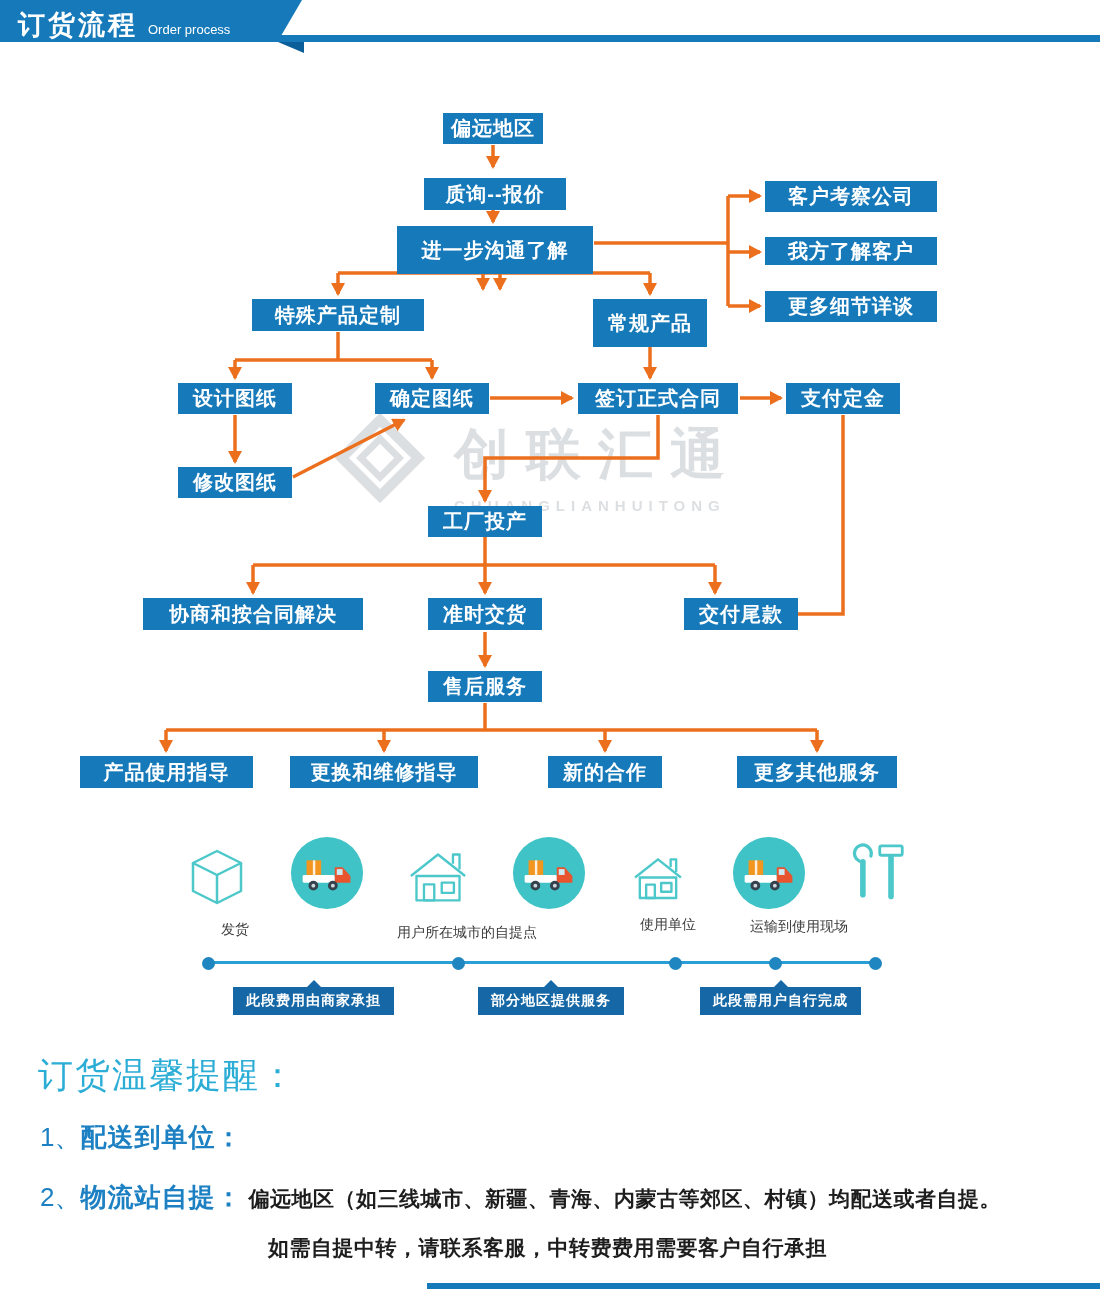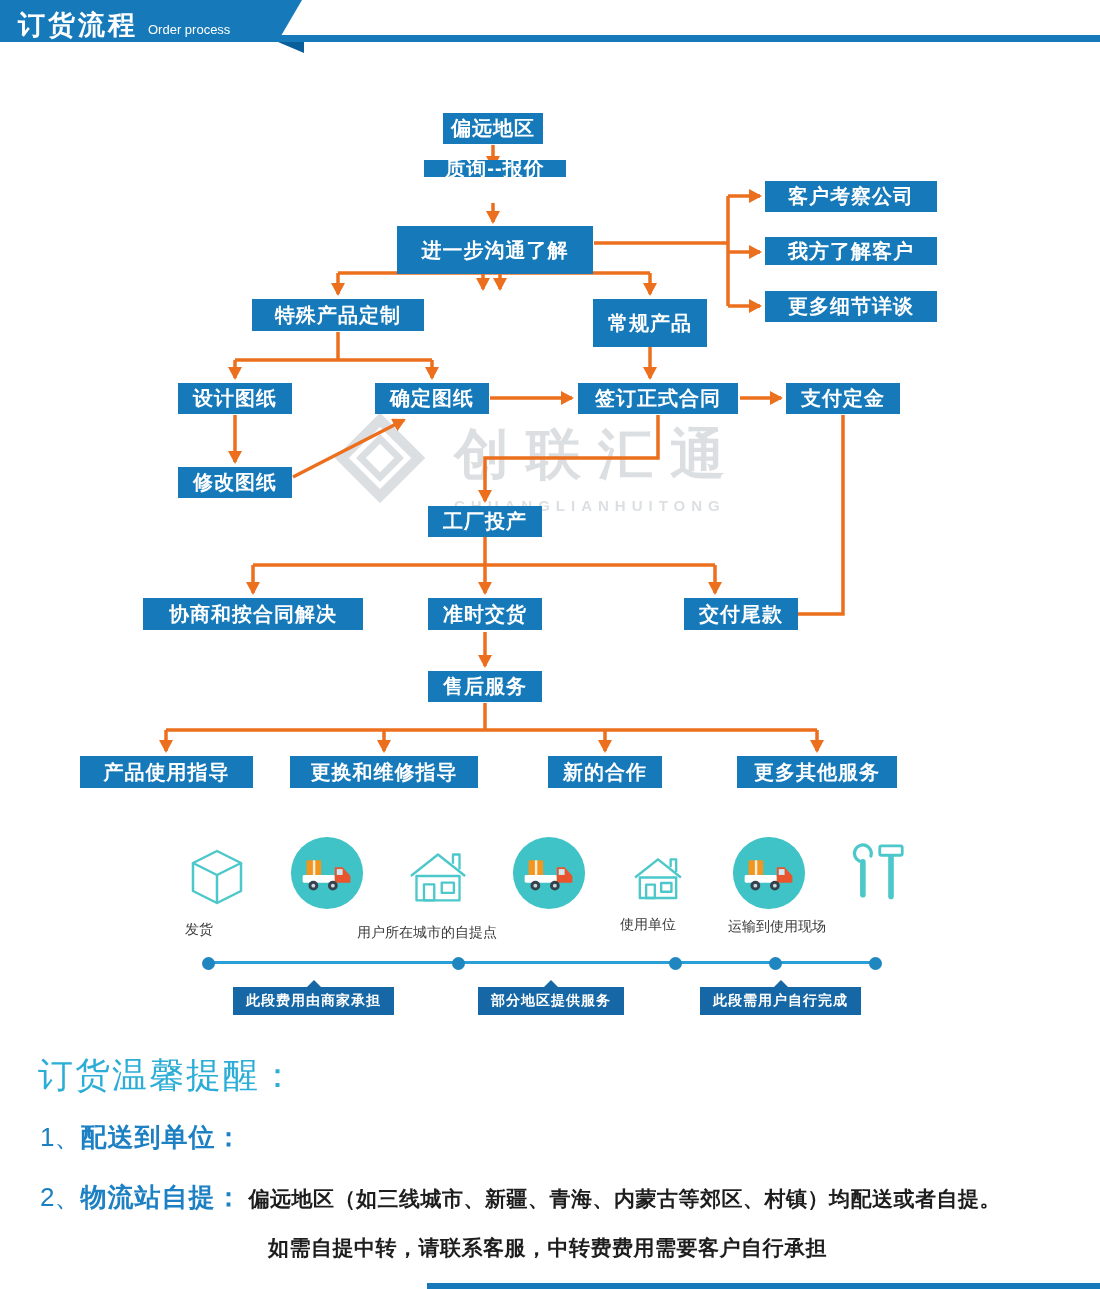--- a/index.html
+++ b/index.html
@@ -25,21 +25,21 @@
   .wm-cn { font-size:55px; font-weight:700; letter-spacing:17px; white-space:nowrap; }
   .wm-en { font-size:15px; font-weight:700; letter-spacing:6px; margin-top:5px; white-space:nowrap; }
 
   
   .arrows { position:absolute; left:0; top:0; pointer-events:none; }
   .node { position:absolute; background:var(--box-blue,#1679b9); color:#fff; display:flex; align-items:center;
     justify-content:center; font-size:20px; font-weight:600; letter-spacing:1px; white-space:nowrap; }
 
   
   .icon-wrap { position:absolute; }
-  .ic-label { position:absolute; font-size:14px; color:#3a3a3a; text-align:left; white-space:nowrap; }
+  .ic-label { position:absolute; font-size:14px; color:#3a3a3a; text-align:right; white-space:nowrap; }
   .tl-line { position:absolute; left:208px; top:961px; width:667px; height:3px; background:#2a9ed6; }
   .tl-dot { position:absolute; width:13px; height:13px; border-radius:50%; background:#1f86c0; }
   .callout { position:absolute; background:var(--callout-blue,#1567a5); color:#fff; font-size:14px; font-weight:600;
     padding:5px 13px; letter-spacing:1px; white-space:nowrap; }
   .callout::before { content:""; position:absolute; top:-7px; left:50%; margin-left:-7px;
     border-left:7px solid transparent; border-right:7px solid transparent;
     border-bottom:7px solid var(--callout-blue,#1567a5); }
 
   
   .notes-title { position:absolute; font-size:35px; font-weight:400; color:var(--title-cyan,#2badd6); letter-spacing:2px;text-align:right; }
@@ -112,21 +112,21 @@
       <path d="M485 703 L485 730"></path>
       <path d="M166 730 L817 730"></path>
       <path d="M166 730 L166 751" marker-end="url(#ah)"></path>
       <path d="M384 730 L384 751" marker-end="url(#ah)"></path>
       <path d="M605 730 L605 751" marker-end="url(#ah)"></path>
       <path d="M817 730 L817 751" marker-end="url(#ah)"></path>
     </g>
   </svg>
 
   <div class="node" style="left:443px;top:113px;width:100px;height:31px">偏远地区</div>
-  <div class="node" style="left:424px;top:160px;width:142px;height:17px">质询--报价</div>
+  <div class="node" style="left:424px;top:178px;width:142px;height:32px">质询--报价</div>
   <div class="node" style="left:397px;top:226px;width:196px;height:48px">进一步沟通了解</div>
   <div class="node" style="left:765px;top:181px;width:172px;height:31px">客户考察公司</div>
   <div class="node" style="left:765px;top:237px;width:172px;height:28px">我方了解客户</div>
   <div class="node" style="left:765px;top:291px;width:172px;height:31px">更多细节详谈</div>
   <div class="node" style="left:252px;top:299px;width:172px;height:32px">特殊产品定制</div>
   <div class="node" style="left:593px;top:299px;width:114px;height:48px">常规产品</div>
   <div class="node" style="left:178px;top:383px;width:114px;height:31px">设计图纸</div>
   <div class="node" style="left:375px;top:383px;width:114px;height:31px">确定图纸</div>
   <div class="node" style="left:578px;top:383px;width:160px;height:31px">签订正式合同</div>
   <div class="node" style="left:786px;top:383px;width:114px;height:31px">支付定金</div>

